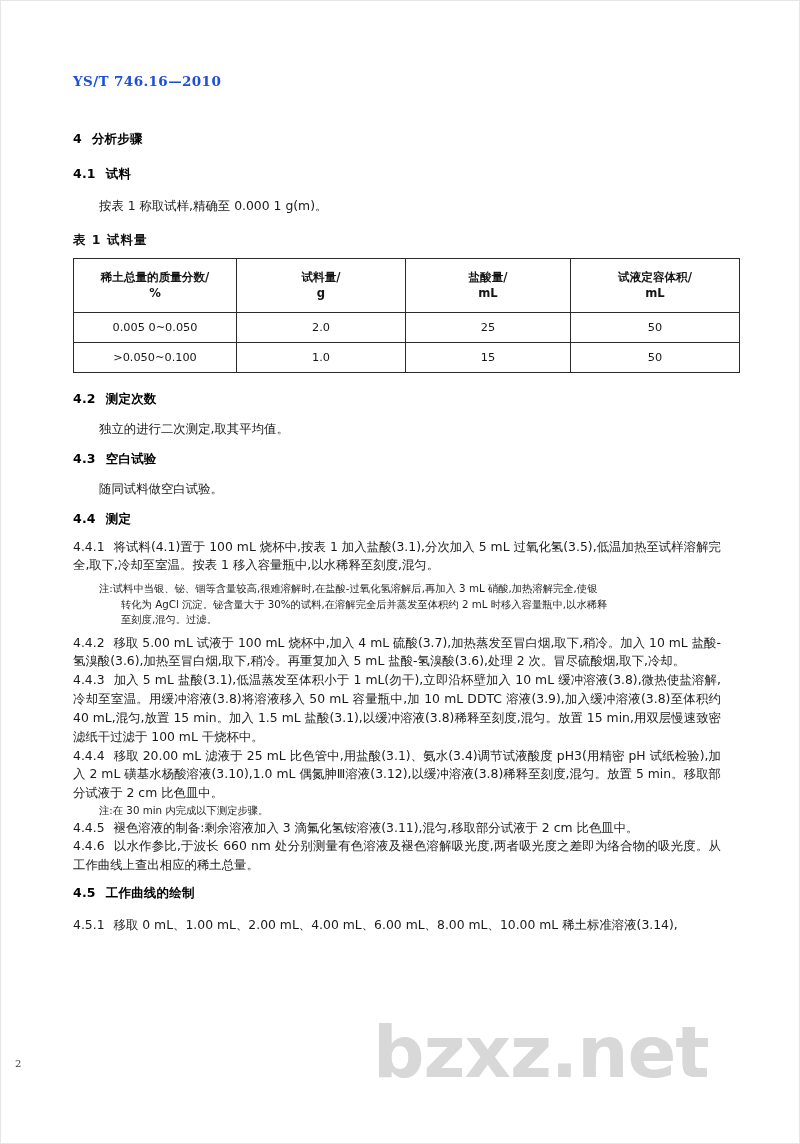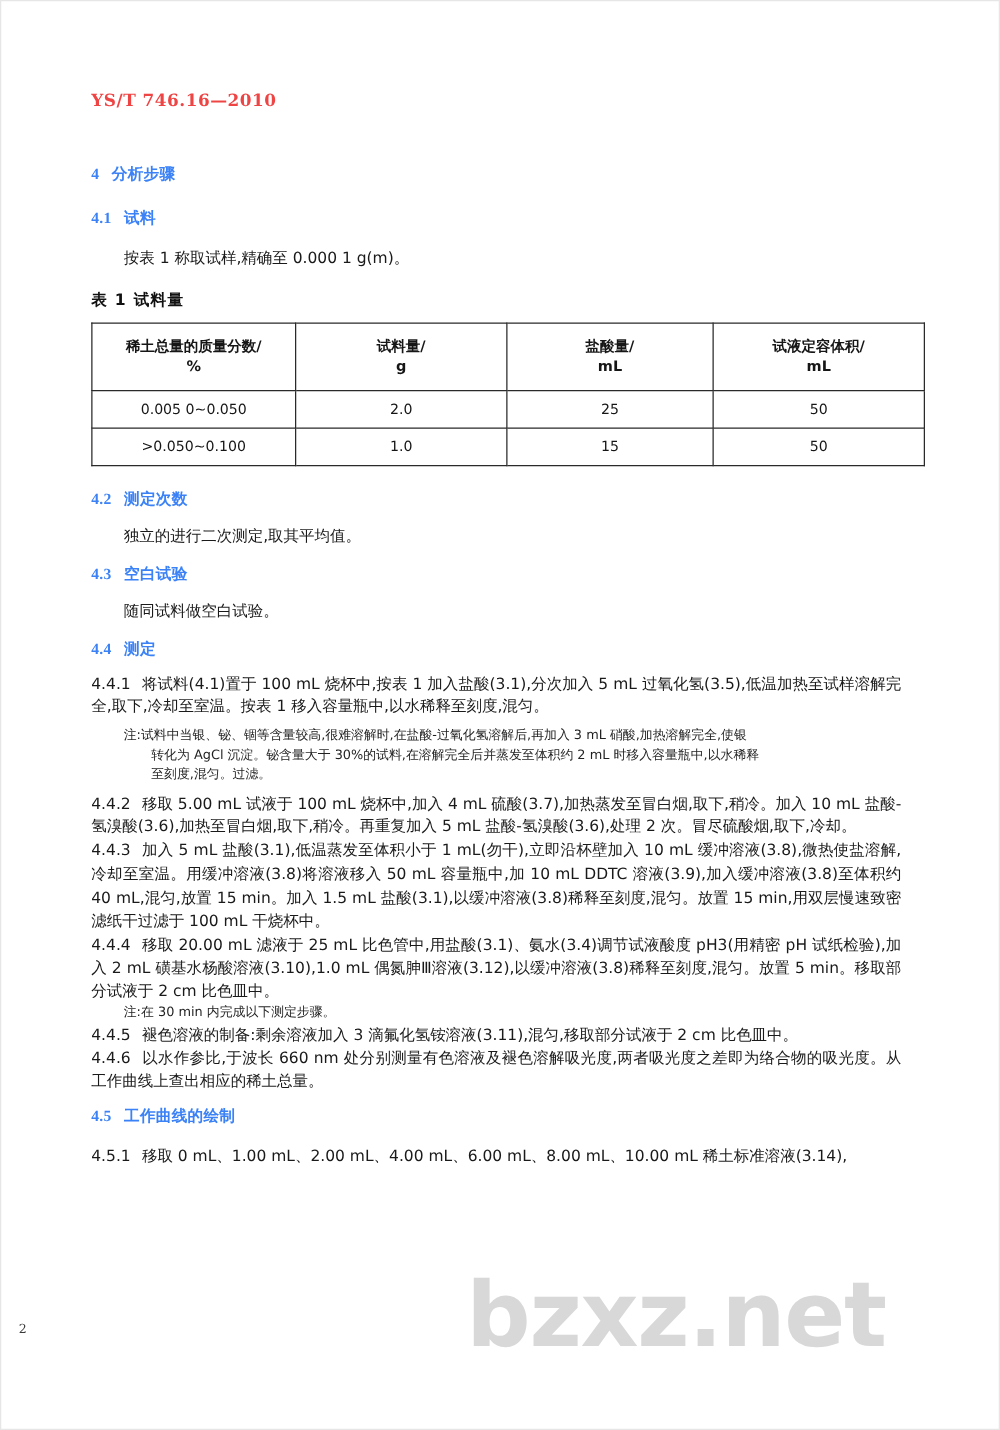--- a/index.html
+++ b/index.html
@@ -31,39 +31,38 @@
 
   
   .doc-header {
     position: absolute;
     top: 72px;
     left: 0;
     font-family: "DejaVu Serif", "Liberation Serif", serif;
     font-weight: bold;
     font-size: 13.5px;
     letter-spacing: 0.4px;
-    color: #ef4444;
+    color: #1d4ed8;
     white-space: nowrap;
   }
 
   
   .body-area {
     position: absolute;
     top: 130px;
     left: 0;
     width: 648px;
   }
   .h2 {
     font-weight: bold;
     font-size: 12.5px;
     letter-spacing: 0.2px;
-    color: #3b82f6;
+    color: #000000;
     margin: 0;
     white-space: nowrap;
-    font-family: Liberation Serif, serif;
   }
   .h2 .num { margin-right: 10px; }
   .para {
     font-size: 12.4px;
     line-height: 1.52;
     color: #1a1a1a;
     margin: 0;
     text-align: justify;
   }
   .para .lead { margin-right: 9px; font-weight: normal; }

